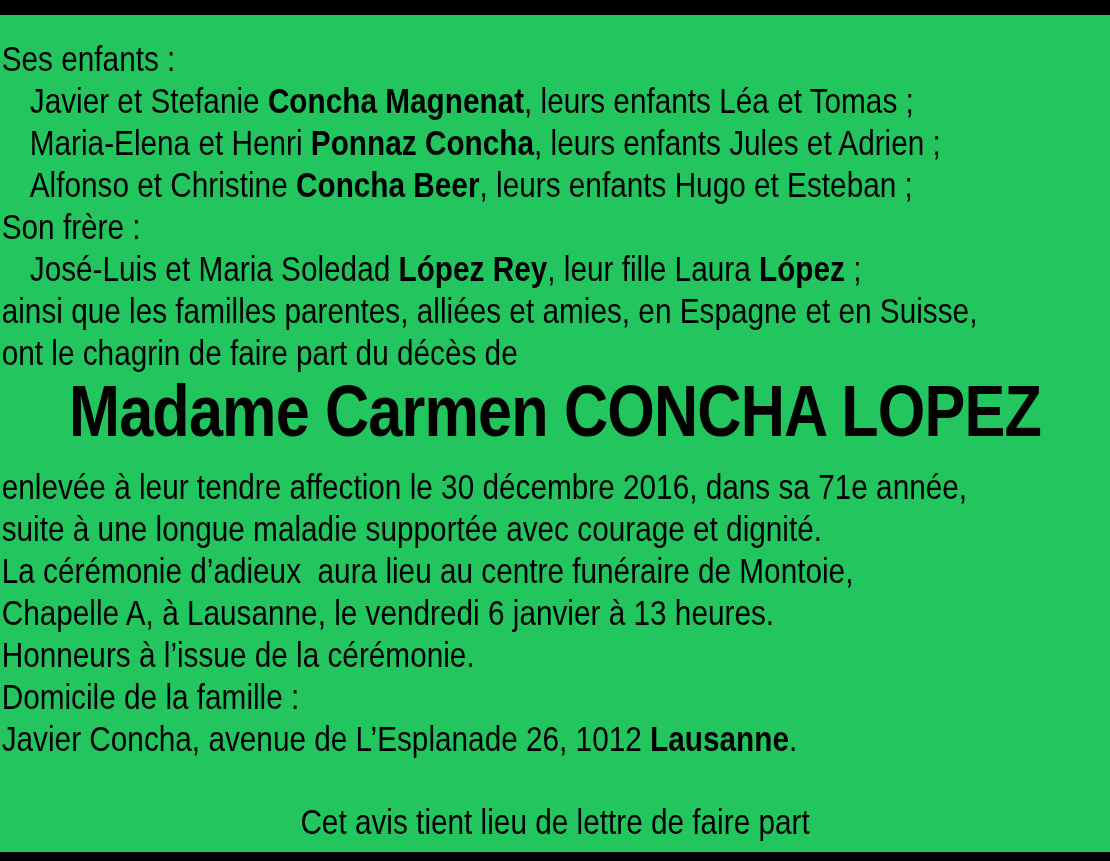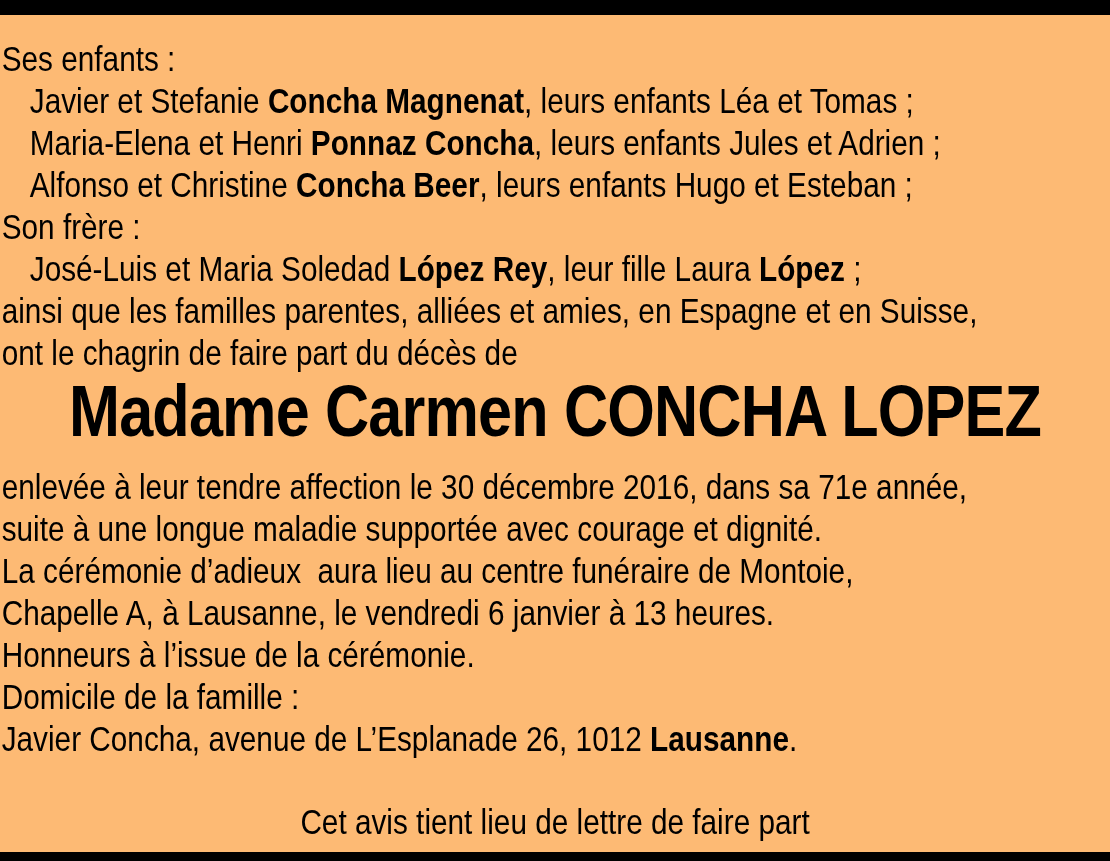--- a/index.html
+++ b/index.html
@@ -4,21 +4,21 @@
 <style>
   html, body {
     margin: 0;
     padding: 0;
     background: #ffffff;
   }
   .page {
     position: relative;
     width: 1110px;
     height: 861px;
-    background: #fdba74;
+    background: #22c55e;
     overflow: hidden;
     font-family: "Liberation Sans", sans-serif;
     color: #000000;
   }
   .bar {
     position: absolute;
     left: 0;
     width: 1110px;
     background: #000000;
   }

